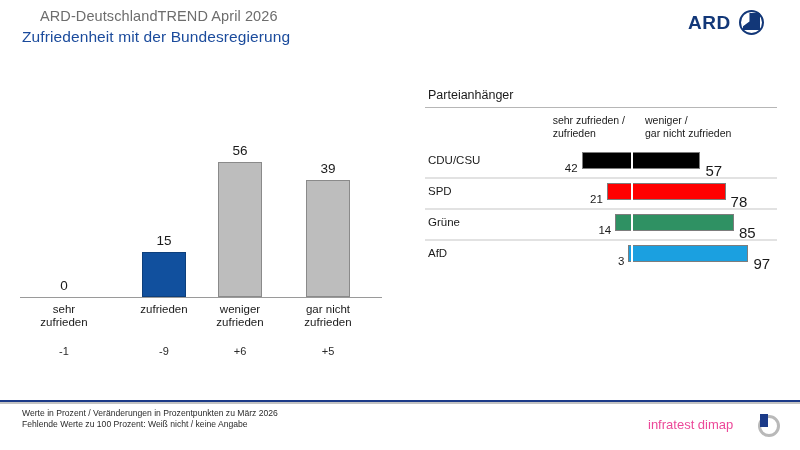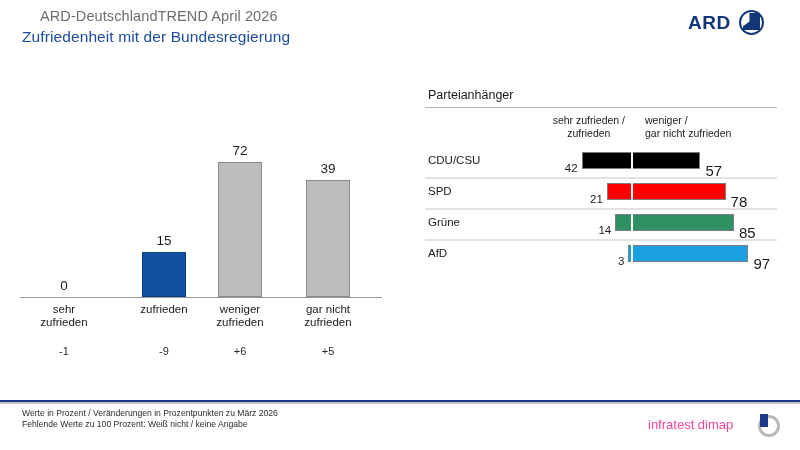--- a/index.html
+++ b/index.html
@@ -67,21 +67,21 @@
 
   
   .rpanel { position:absolute; left:420px; top:88px; width:360px; }
   .rpanel-title { font-size:12.5px; color:#1a1a1a; padding:0 0 5px 8px; }
   .rule-top { height:1px; background:#b6b6b6; width:352px; margin-left:5px; }
 
   .colheads { position:relative; height:38px; }
   .colhead {
     position:absolute; top:6px; font-size:10.5px; color:#1a1a1a; line-height:13px;
   }
-  .colhead.left  { right:155px; text-align:center; }
+  .colhead.left  { right:155px; text-align:left; }
   .colhead.right { left:225px; text-align:left; }
 
   .prow { position:relative; height:31px; }
   .prow .sep {
     position:absolute; left:5px; top:0; width:352px; height:2px; background:#e2e2e2;
   }
   .prow.first .sep { background:transparent; }
   .plabel {
     position:absolute; left:8px; top:8px; font-size:11.5px; color:#1a1a1a;
   }
@@ -161,21 +161,21 @@
         <div class="bargroup" style="left: 120px;">
           <div class="bar blue" style="height: 45px; bottom: 83px; background: rgb(17, 80, 158);"></div>
           <div class="barval" style="top: 173px;">15</div>
           <div class="barcat">
             <div>zufrieden</div>
           </div>
           <div class="bardelta">-9</div>
         </div>
         <div class="bargroup" style="left: 196px;">
           <div class="bar gray" style="height: 135px; bottom: 83px; background: rgb(189, 189, 189);"></div>
-          <div class="barval" style="top: 83px;">72</div>
+          <div class="barval" style="top: 83px;">56</div>
           <div class="barcat">
             <div>weniger</div>
             <div>zufrieden</div>
           </div>
           <div class="bardelta">+6</div>
         </div>
         <div class="bargroup" style="left: 284px;">
           <div class="bar gray" style="height: 117px; bottom: 83px; background: rgb(189, 189, 189);"></div>
           <div class="barval" style="top: 101px;">39</div>
           <div class="barcat">

